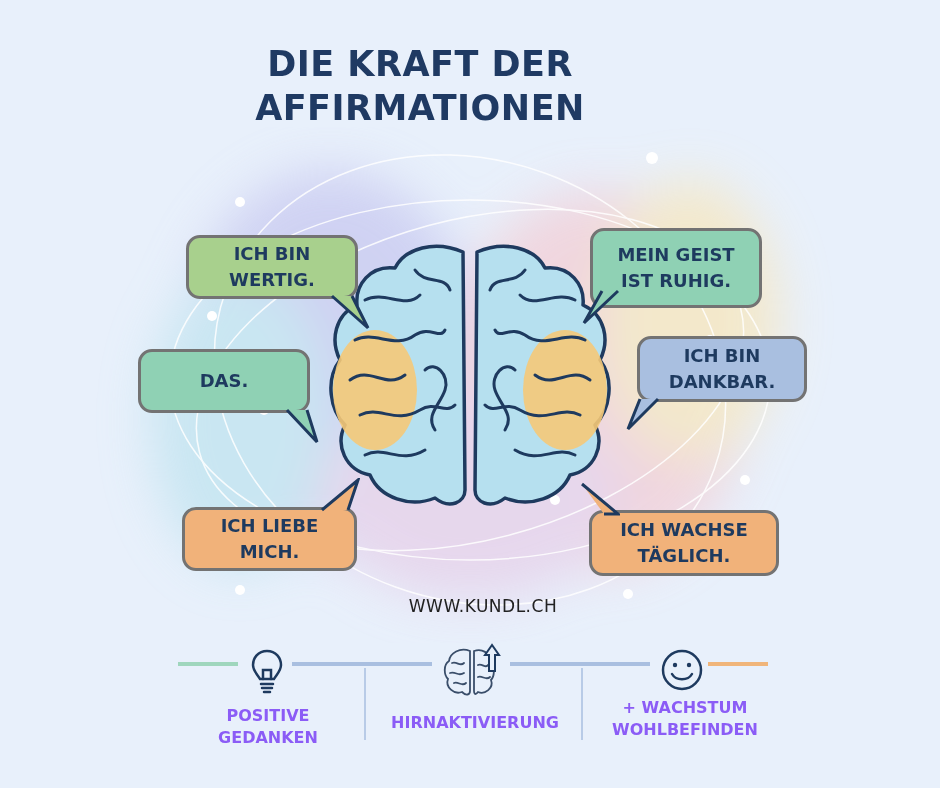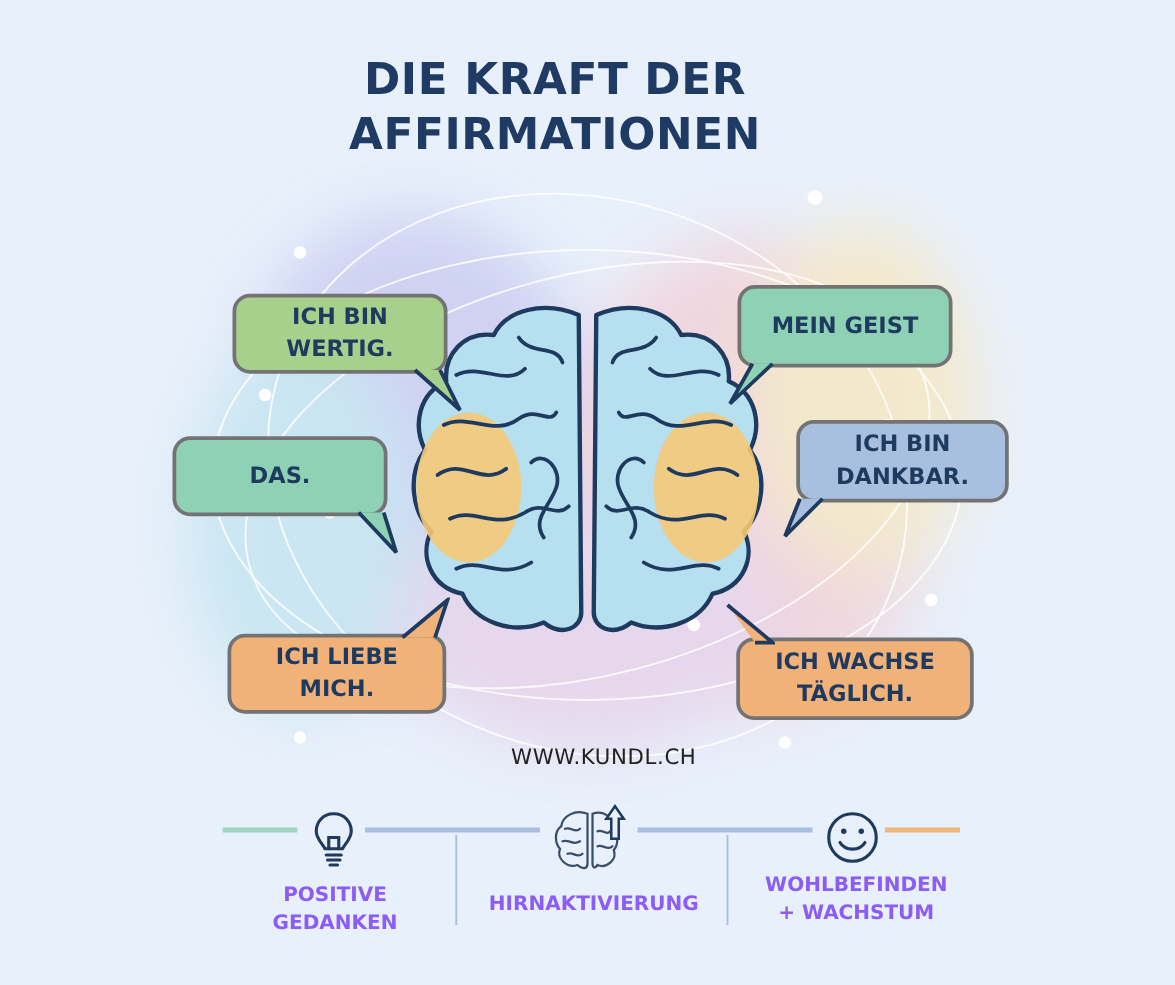--- a/index.html
+++ b/index.html
@@ -1,17 +1,17 @@
 <!DOCTYPE html>
 <html><head>
 <meta charset="utf-8">
 <style>
   html,body{margin:0;padding:0;}
   body{width:940px;height:788px;background:#e8f0fb;position:relative;overflow:hidden;font-family:"DejaVu Sans",sans-serif;}
-  .title{position:absolute;left:0;width:840px;top:42px;text-align:center;color:#1f3a63;font-weight:bold;font-size:35px;line-height:44px;letter-spacing:0.5px;padding-left:24px;}
+  .title{position:absolute;left:0;width:840px;top:42px;text-align:center;color:#1f3a63;font-weight:bold;font-size:35px;line-height:44px;letter-spacing:0.5px;}
   .bg-svg{position:absolute;left:0;top:0;}
   .bubble{position:absolute;border:3px solid #737373;border-radius:14px;color:#1e3a5f;font-weight:bold;font-size:18px;line-height:26px;text-align:center;display:flex;flex-direction:column;justify-content:center;box-sizing:border-box;}
   .tail{position:absolute;}
   .url{position:absolute;left:0;width:940px;top:596px;text-align:center;font-family:"DejaVu Sans",sans-serif;font-size:17px;color:#222;letter-spacing:0.5px;margin-left:13px;}
   .footer-label{position:absolute;text-align:center;color:#8b5cf6;font-weight:bold;font-size:16px;line-height:22px;}
 </style>
 </head>
 <body>
 
 <svg class="bg-svg" width="940" height="788">
@@ -92,22 +92,23 @@
   </svg>
 
 <div class="bubble" style="left:182px;top:507px;width:175px;height:64px;background:#f1b27a;">
   <span>ICH LIEBE</span>
   <span>MICH.</span>
 </div>
 <svg class="tail" style="left:320px;top:478px;" width="40" height="34">
     <path d="M2,32 L38,2 L28,32" fill="#f1b27a" stroke="#1e3a5f" stroke-width="3"></path>
   </svg>
 
-<div class="bubble" style="left:590px;top:228px;width:172px;height:66px;background:#8fd1b4;">
+<div class="bubble" style="left:590px;top:228px;width:172px;height:80px;background:#8fd1b4;">
   <span>MEIN GEIST</span>
+  <span>IST RUHIG.</span>
 </div>
 <svg class="tail" style="left:582px;top:289px;" width="40" height="36">
     <path d="M36,2 L2,34 L20,2" fill="#8fd1b4" stroke="#1e3a5f" stroke-width="3"></path>
   </svg>
 
 <div class="bubble" style="left:637px;top:336px;width:170px;height:66px;background:#a9bfe0;">
   <span>ICH BIN</span>
   <span>DANKBAR.</span>
 </div>
 <svg class="tail" style="left:626px;top:397px;" width="36" height="34">
@@ -164,15 +165,15 @@
 </svg>
 
 <div class="footer-label" style="left:198px;top:705px;width:140px;">
   <div>POSITIVE</div>
   <div>GEDANKEN</div>
 </div>
 <div class="footer-label" style="left:385px;top:712px;width:180px;">
   <div>HIRNAKTIVIERUNG</div>
 </div>
 <div class="footer-label" style="left:600px;top:697px;width:170px;">
+  <div>+ WACHSTUM</div>
   <div>WOHLBEFINDEN</div>
-  <div>+ WACHSTUM</div>
 </div>
 
 </body></html>

